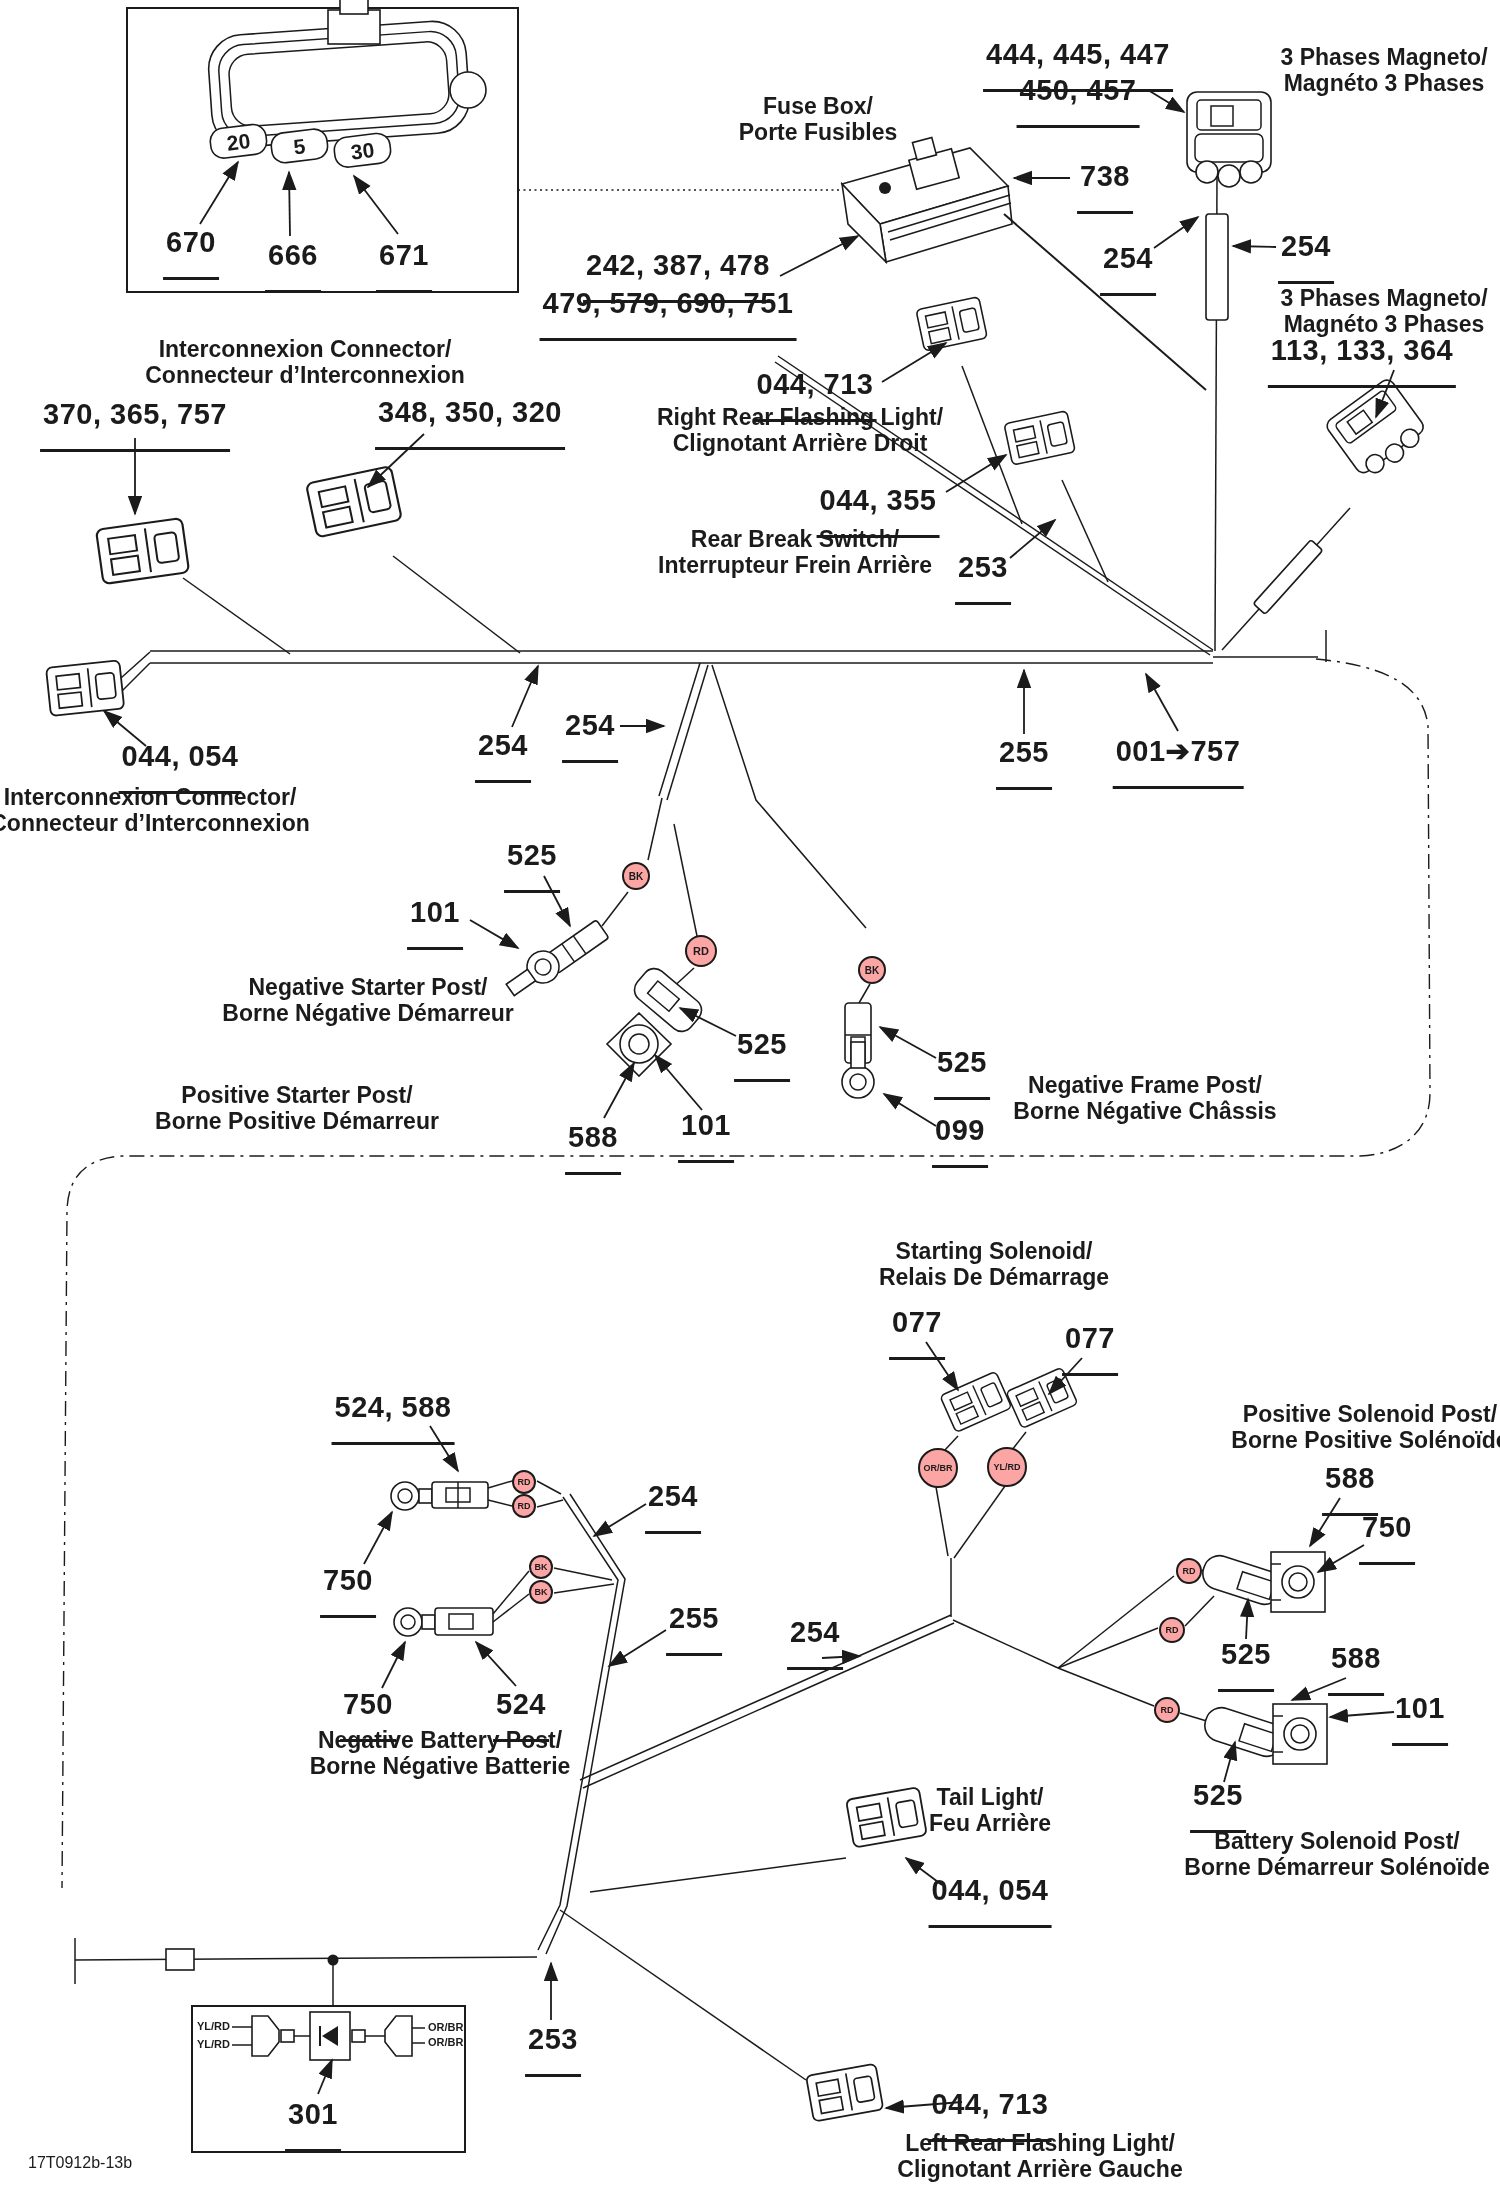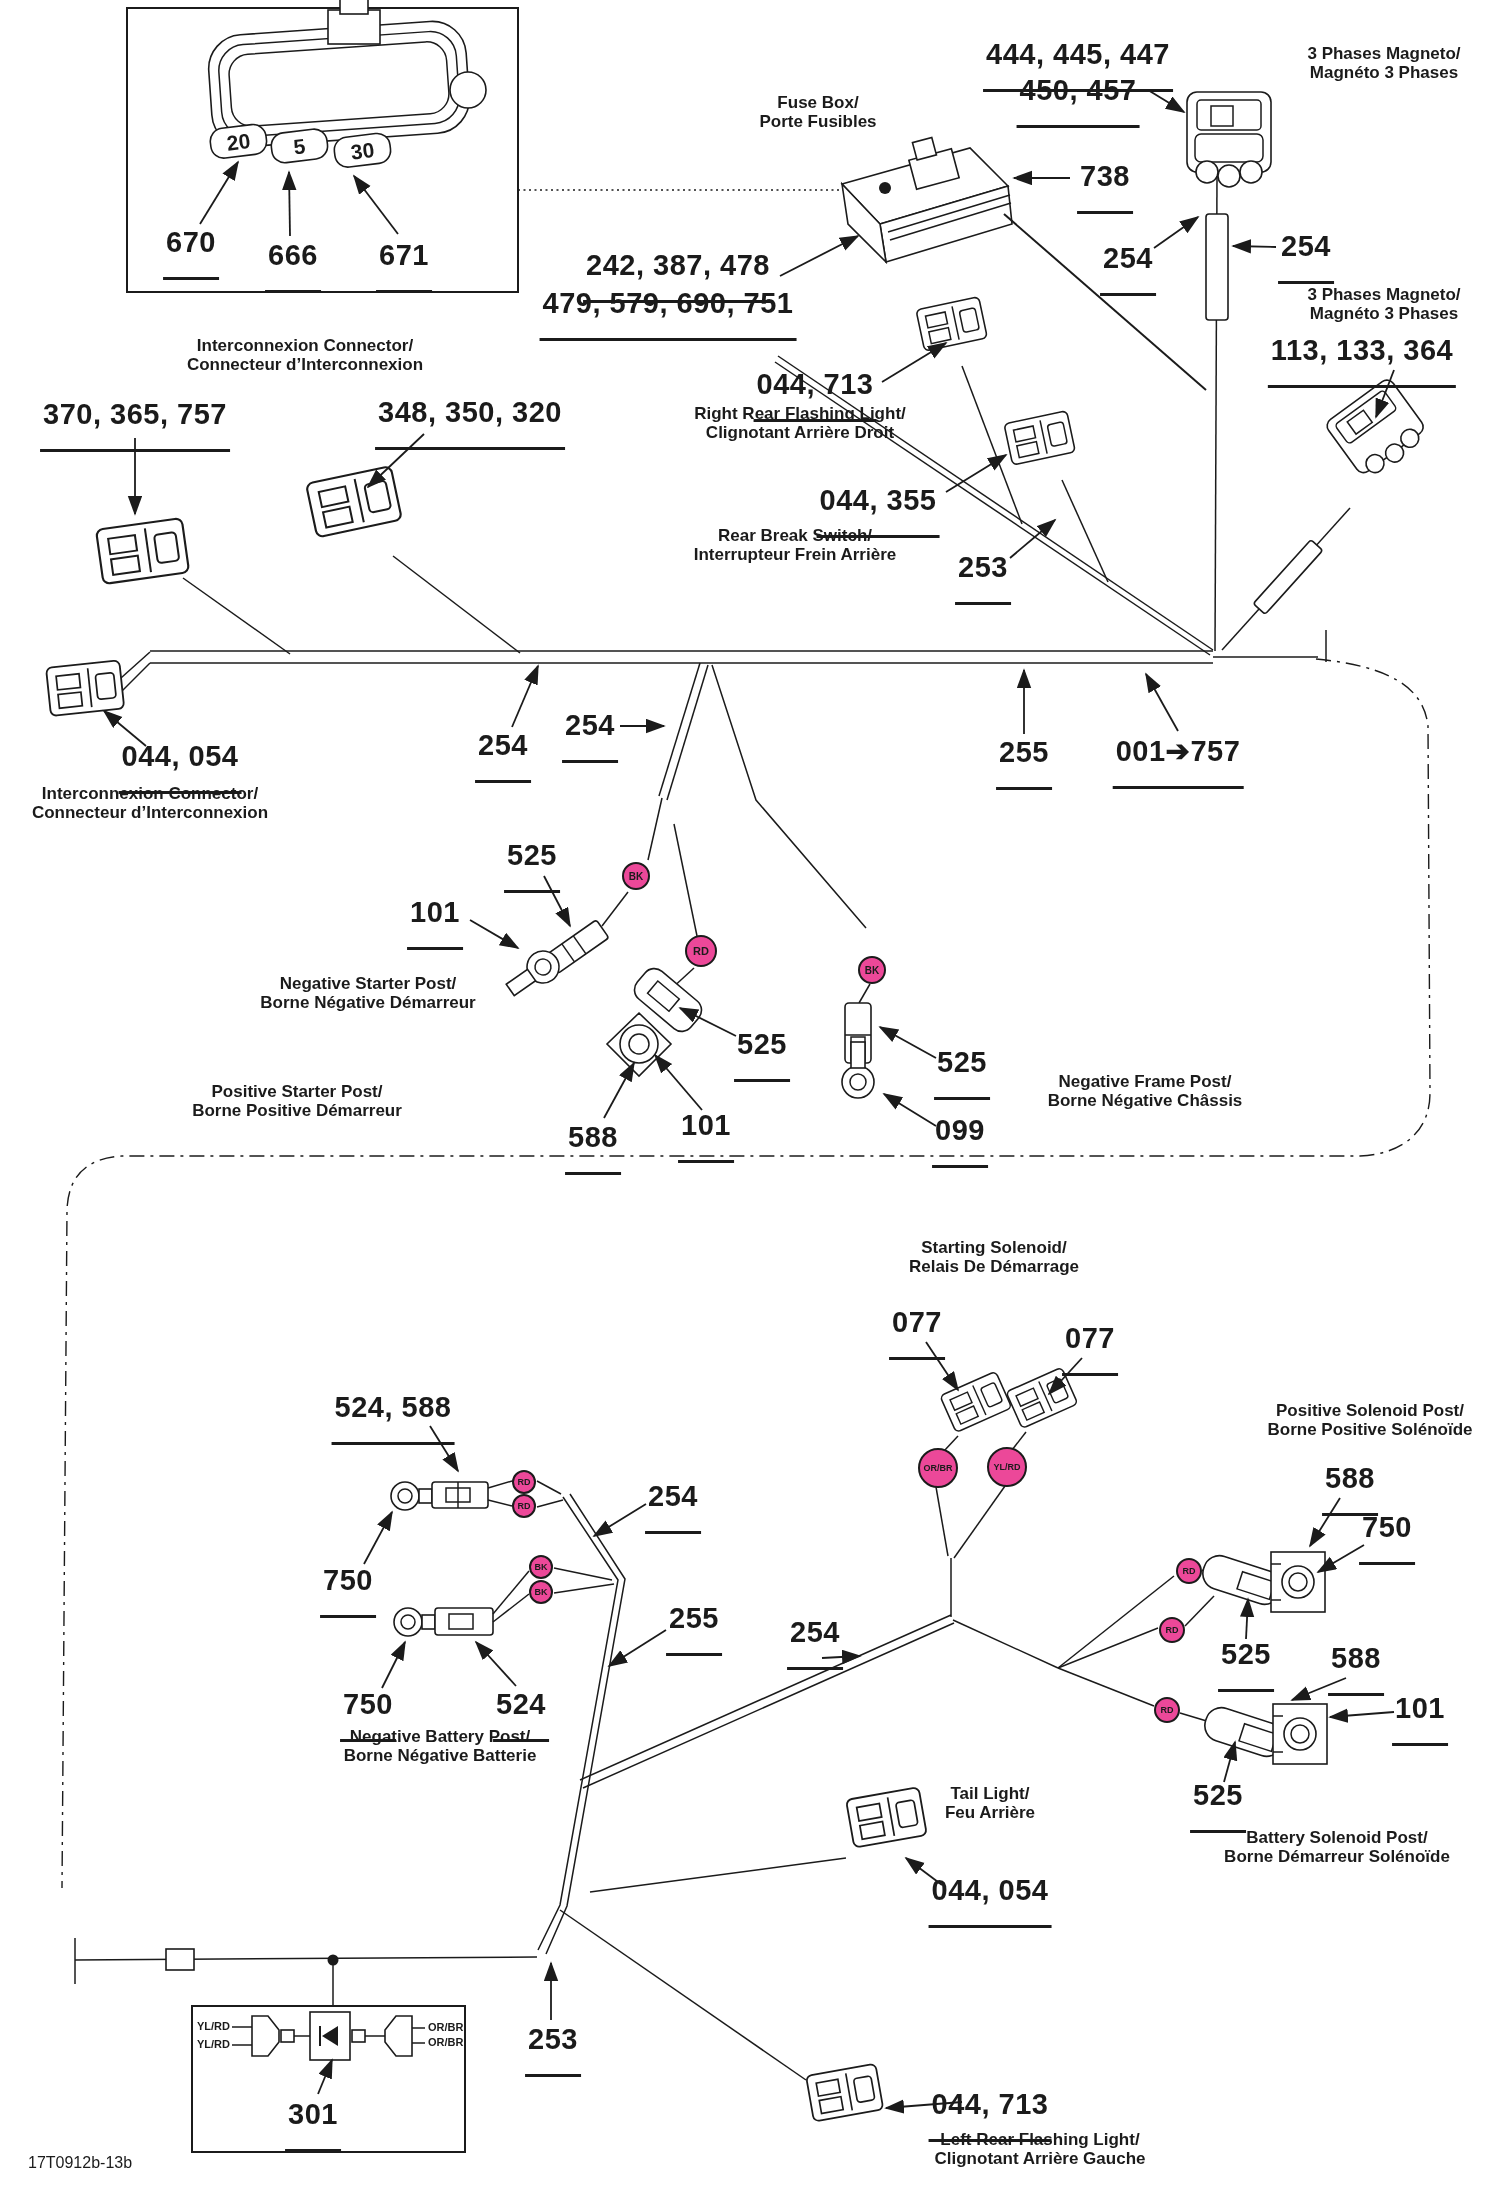--- a/index.html
+++ b/index.html
@@ -3,22 +3,22 @@
 <meta charset="utf-8">
 <style>
   html,body{margin:0;padding:0;background:#e8e8e8;}
   #stage{position:relative;width:1500px;height:2195px;background:#ffffff;overflow:hidden;
          font-family:"Liberation Sans",sans-serif;color:#1b1b1b;}
   #art{position:absolute;left:0;top:0;}
   .n{position:absolute;transform:translateX(-50%);white-space:nowrap;
      font-size:29px;font-weight:700;letter-spacing:.5px;
      border-bottom:3px solid #1b1b1b;padding:0 3px 18px;}
   .t{position:absolute;transform:translateX(-50%);text-align:center;white-space:nowrap;
-     font-size:17px;font-weight:700;line-height:1.14;}
-  .wc{position:absolute;border:2px solid #1b1b1b;border-radius:50%;background:#ec4899;
+     font-size:23px;font-weight:700;line-height:1.14;}
+  .wc{position:absolute;border:2px solid #1b1b1b;border-radius:50%;background:#fca5a5;
       display:flex;align-items:center;justify-content:center;
       font-weight:700;font-size:10px;letter-spacing:0;box-sizing:border-box;text-align:right;}
   .ws{position:absolute;font-size:11px;font-weight:700;white-space:nowrap;}
   .doc{position:absolute;font-size:16px;font-weight:400;}
   svg .ln{stroke:#1b1b1b;stroke-width:1.5;fill:none;}
   svg .ln2{stroke:#1b1b1b;stroke-width:2;fill:none;}
   svg .bx{stroke:#1b1b1b;stroke-width:2;fill:none;}
   svg .fw{fill:#ffffff;stroke:#1b1b1b;stroke-width:1.6;}
   svg .ar{stroke:#1b1b1b;stroke-width:1.8;fill:none;marker-end:url(#ah);}
   svg .dsh{stroke:#1b1b1b;stroke-width:1.4;fill:none;stroke-dasharray:15 6 3 6;}

